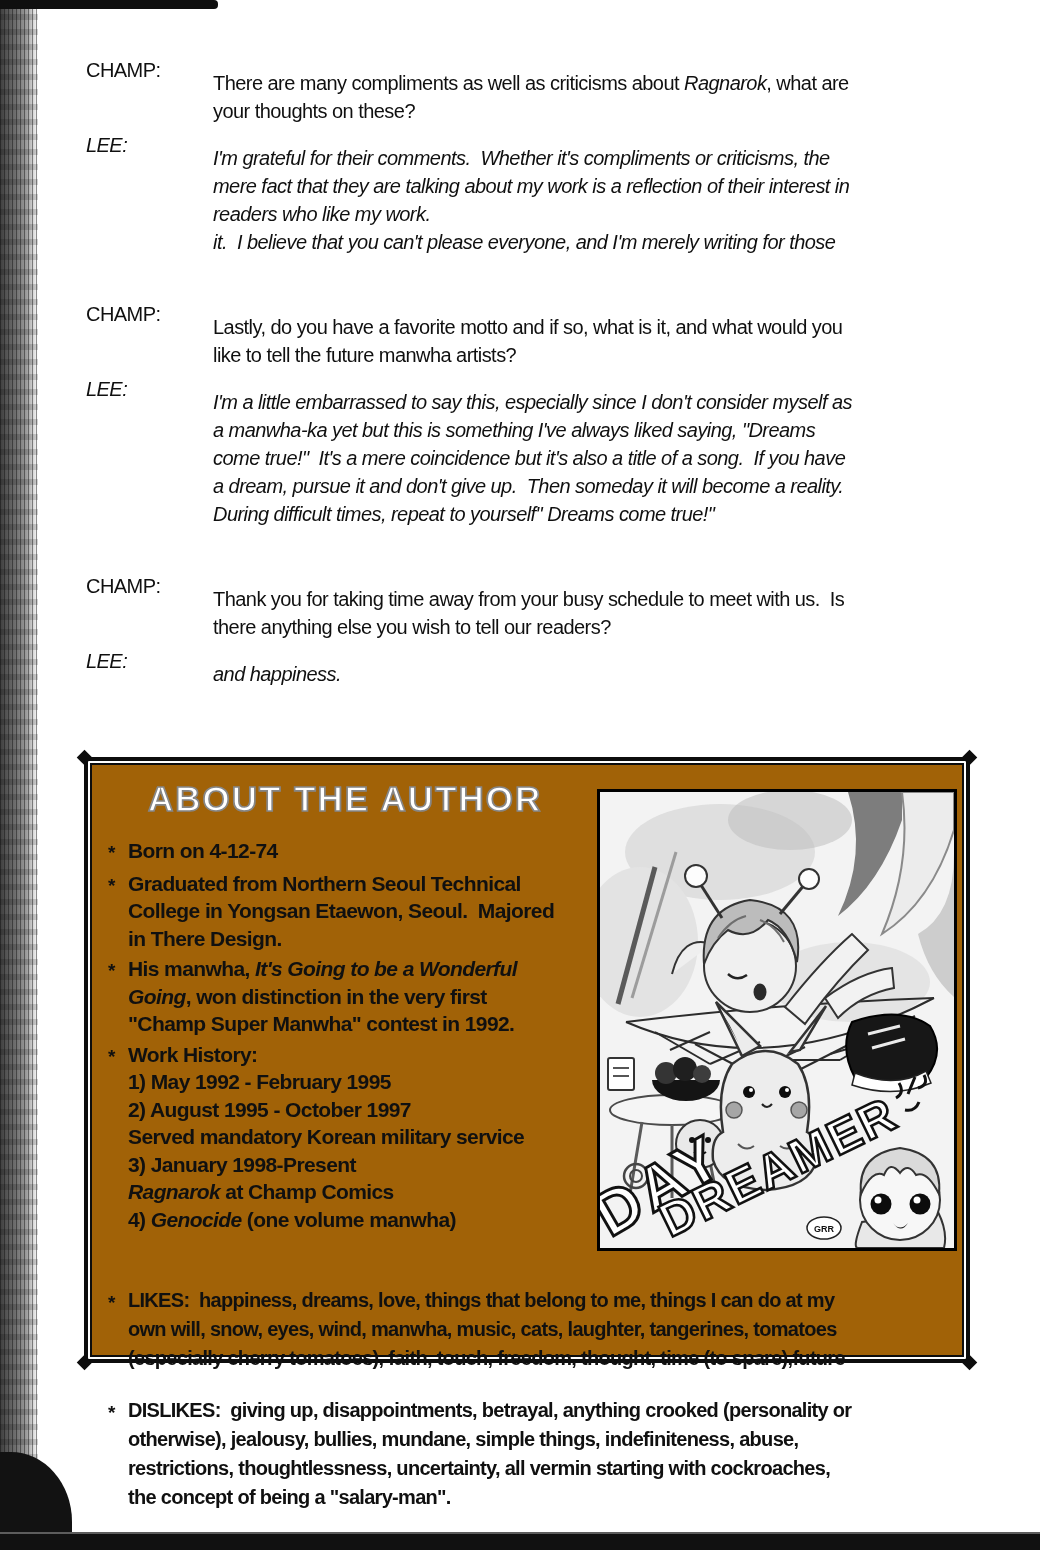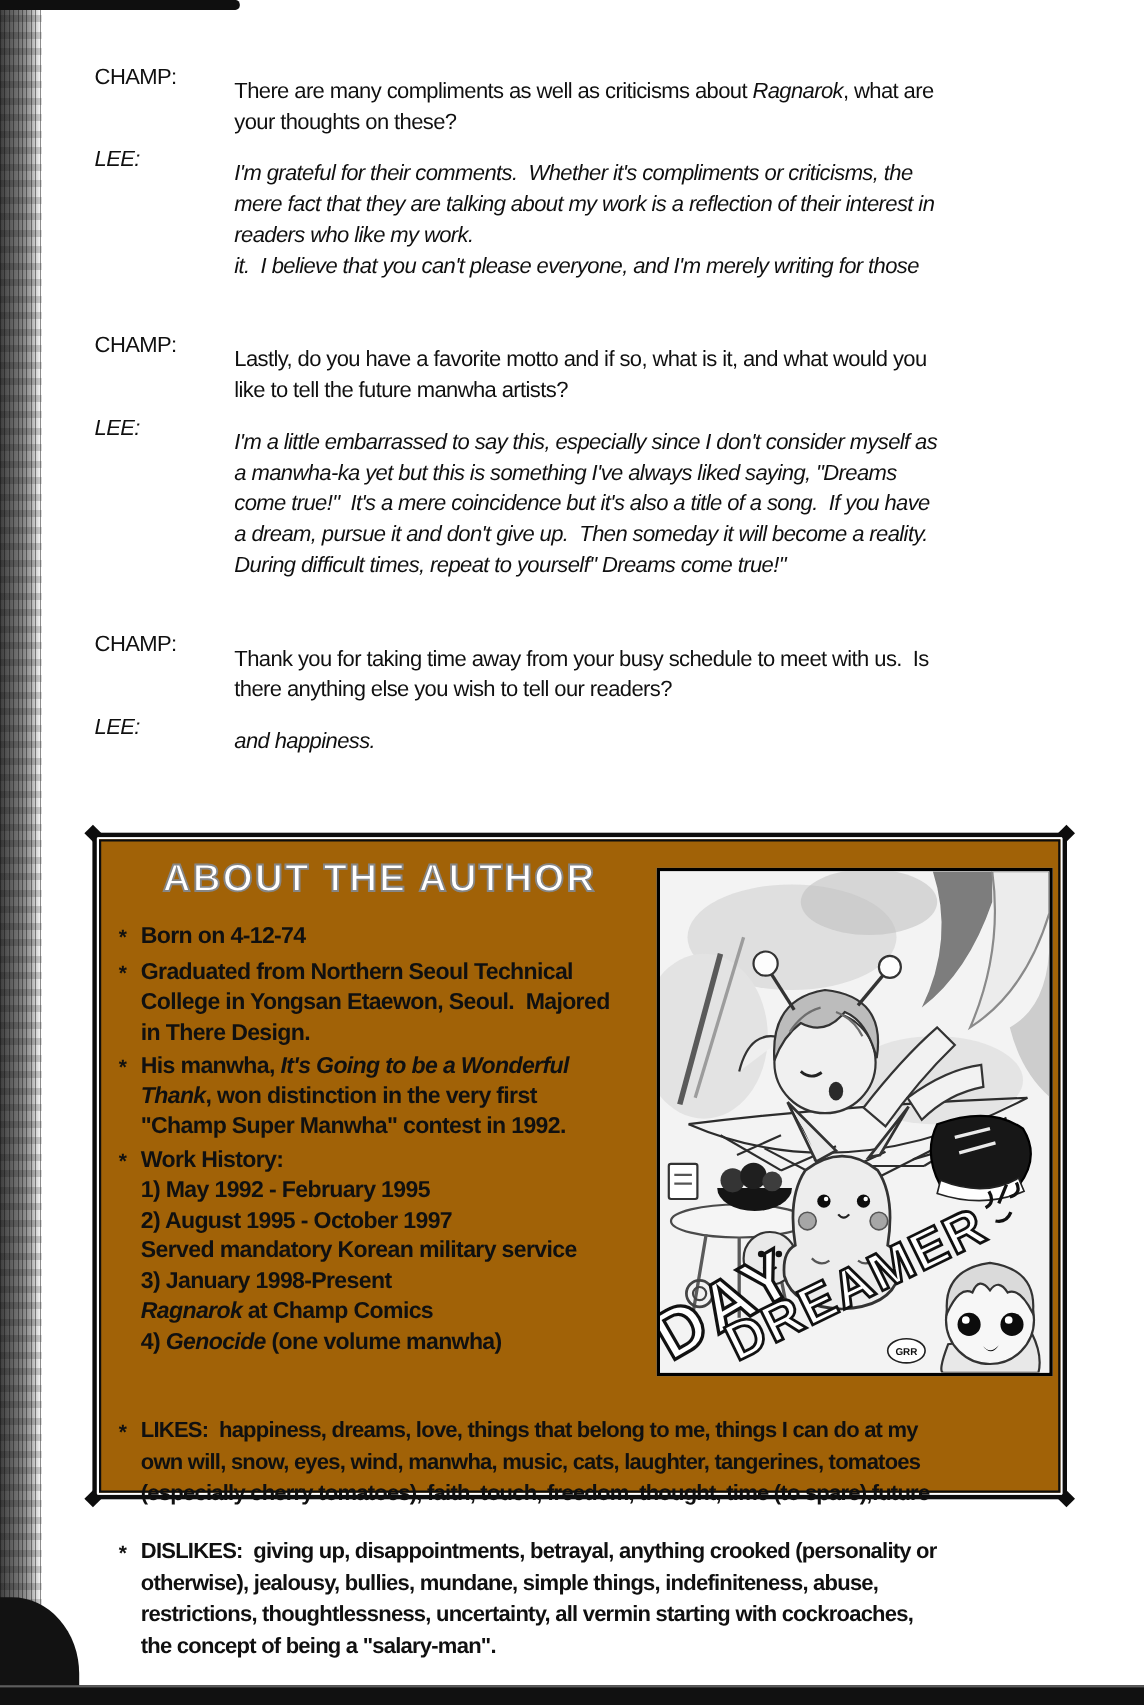--- a/index.html
+++ b/index.html
@@ -145,21 +145,21 @@
         <div class="plines">
           <div class="nline"><span>Graduated from Northern Seoul Technical</span></div>
           <div class="nline"><span>College in Yongsan Etaewon, Seoul.  Majored</span></div>
           <div class="nline"><span>in There Design.</span></div>
         </div>
       </div>
       <div class="about-item">
         <div class="star">*</div>
         <div class="plines">
           <div class="nline"><span>His manwha, </span><span class="it">It's Going to be a Wonderful</span></div>
-          <div class="nline"><span class="it">Thank</span><span>, won distinction in the very first</span></div>
+          <div class="nline"><span class="it">Going</span><span>, won distinction in the very first</span></div>
           <div class="nline"><span>"Champ Super Manwha" contest in 1992.</span></div>
         </div>
       </div>
       <div class="about-item">
         <div class="star">*</div>
         <div class="plines">
           <div class="nline"><span>Work History:</span></div>
           <div class="nline"><span>1) May 1992 - February 1995</span></div>
           <div class="nline"><span>2) August 1995 - October 1997</span></div>
           <div class="nline"><span>Served mandatory Korean military service</span></div>

